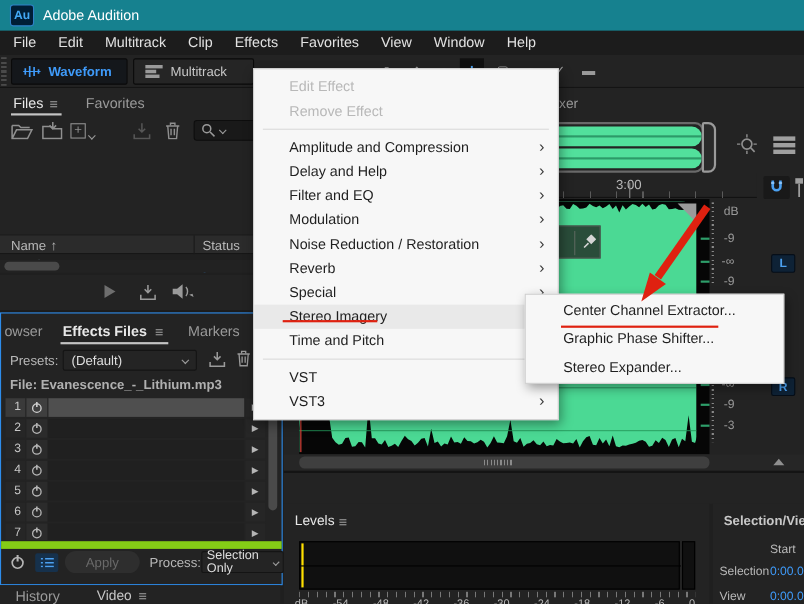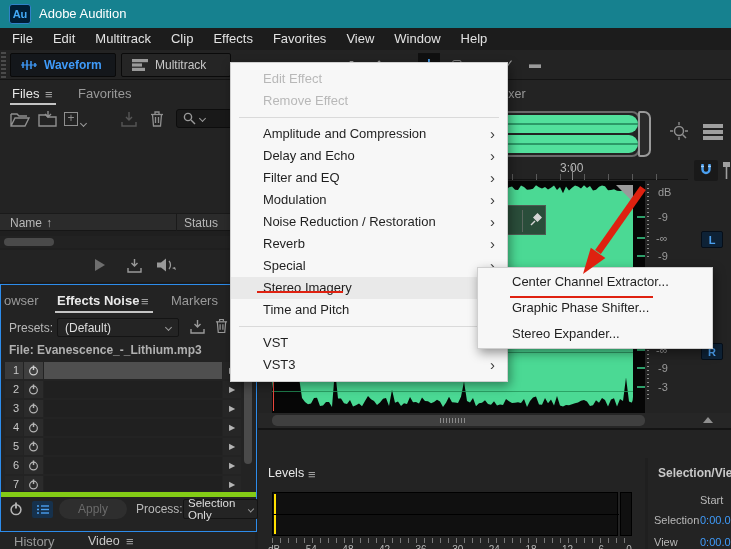--- a/index.html
+++ b/index.html
@@ -209,21 +209,21 @@
       <svg class="abs" style="left:156px;top:7px" width="22" height="16" viewBox="0 0 22 16">
         <path d="M1 5.5v5h4l5 4v-13l-5 4z" fill="#9a9a9a"></path>
           <path d="M13 4c2 2 2 6 0 8" fill="none" stroke="#9a9a9a" stroke-width="1.3"></path>
           <path d="M16 11l4 2-1-3z" fill="#9a9a9a"></path>
       </svg>
     </div>
   </div>
 
   <div id="effects-rack" class="abs">
     <span class="abs panel-tab" style="left:3px;top:8px">owser</span>
-    <span class="abs panel-tab-active" style="left:56px;top:8px;font-weight:bold">Effects Noise</span>
+    <span class="abs panel-tab-active" style="left:56px;top:8px;font-weight:bold">Effects Files</span>
     <span class="abs ham" style="left:140px;top:10px">≡</span>
     <div class="abs tab-underline" style="left:54px;top:26px;width:98px"></div>
     <span class="abs panel-tab" style="left:170px;top:8px">Markers</span>
 
     <span class="abs txt" style="left:8px;top:36px">Presets:</span>
     <div class="abs dropdown" style="left:56px;top:33px;width:122px;height:19px">
       <span>(Default)</span>
       <span class="chev"></span>
     </div>
     <svg class="abs" style="left:188px;top:34px" width="17" height="15" viewBox="0 0 17 15">
@@ -317,21 +317,21 @@
               <circle cx="6" cy="6.6" r="4.2" fill="none" stroke="#b5b5b5" stroke-width="1.3"></circle>
               <line x1="6" y1="0.5" x2="6" y2="5.5" stroke="#b5b5b5" stroke-width="1.6"></line>
             </svg>
           </div>
         <div class="rk-main"></div>
         <div class="rk-arrow">▶</div>
       </div>
       <div class="abs" style="left:243px;top:1px;width:8px;height:102px;background:#4a4a4a;border-radius:4px"></div>
     </div>
 
-    <div class="abs" style="left:0;top:207px;width:255px;height:25px;border-top:5px solid #84cc16">
+    <div class="abs" style="left:0;top:207px;width:255px;height:25px;border-top:7px solid #84cc16">
       <svg class="abs" style="left:8px;top:5px" width="14" height="14" viewBox="0 0 12 12">
           <circle cx="6" cy="6.6" r="4.2" fill="none" stroke="#b5b5b5" stroke-width="1.3"></circle>
           <line x1="6" y1="0.5" x2="6" y2="5.5" stroke="#b5b5b5" stroke-width="1.6"></line>
         </svg>
       <div class="abs" style="left:31px;top:4px;width:21px;height:17px;background:#16314c;border-radius:2px;text-align:center">
         <svg style="margin:4px auto 0" width="12" height="9" viewBox="0 0 12 9">
             <g stroke="#4ba0f0" stroke-width="1.4">
               <line x1="0" y1="1" x2="2" y2="1"></line>
               <line x1="4" y1="1" x2="12" y2="1"></line>
               <line x1="0" y1="4.5" x2="2" y2="4.5"></line>
@@ -489,21 +489,21 @@
     <span class="abs blue-val" style="left:52px;top:56px">0:00.000</span>
     <span class="abs txt" style="left:6px;top:78px;font-size:11px">View</span>
     <span class="abs blue-val" style="left:52px;top:78px">0:00.000</span>
   </div>
 
   <div class="abs ctx-menu" style="left:230px;top:62px;width:278px">
     <div class="ctx-item disabled">Edit Effect</div>
     <div class="ctx-item disabled">Remove Effect</div>
     <div class="ctx-sep"></div>
     <div class="ctx-item"><span>Amplitude and Compression</span><span class="arrow">›</span></div>
-    <div class="ctx-item"><span>Delay and Echo</span><span class="arrow">›</span></div>
+    <div class="ctx-item"><span>Delay and Help</span><span class="arrow">›</span></div>
     <div class="ctx-item"><span>Filter and EQ</span><span class="arrow">›</span></div>
     <div class="ctx-item"><span>Modulation</span><span class="arrow">›</span></div>
     <div class="ctx-item"><span>Noise Reduction / Restoration</span><span class="arrow">›</span></div>
     <div class="ctx-item"><span>Reverb</span><span class="arrow">›</span></div>
     <div class="ctx-item"><span>Special</span><span class="arrow">›</span></div>
     <div class="ctx-item hl"><span>Stereo Imagery</span><span class="arrow">›</span></div>
     <div class="ctx-item"><span>Time and Pitch</span><span class="arrow">›</span></div>
     <div class="ctx-sep"></div>
     <div class="ctx-item"><span>VST</span><span class="arrow">›</span></div>
     <div class="ctx-item"><span>VST3</span><span class="arrow">›</span></div>

